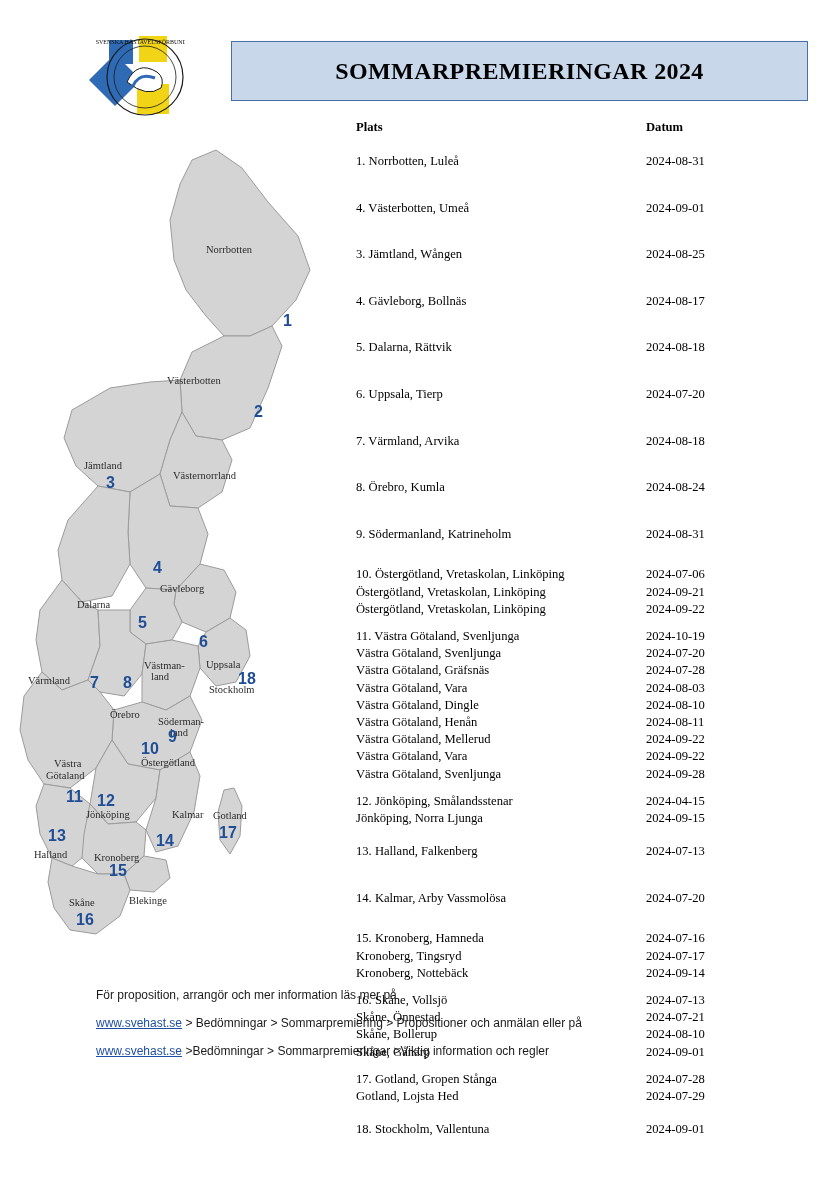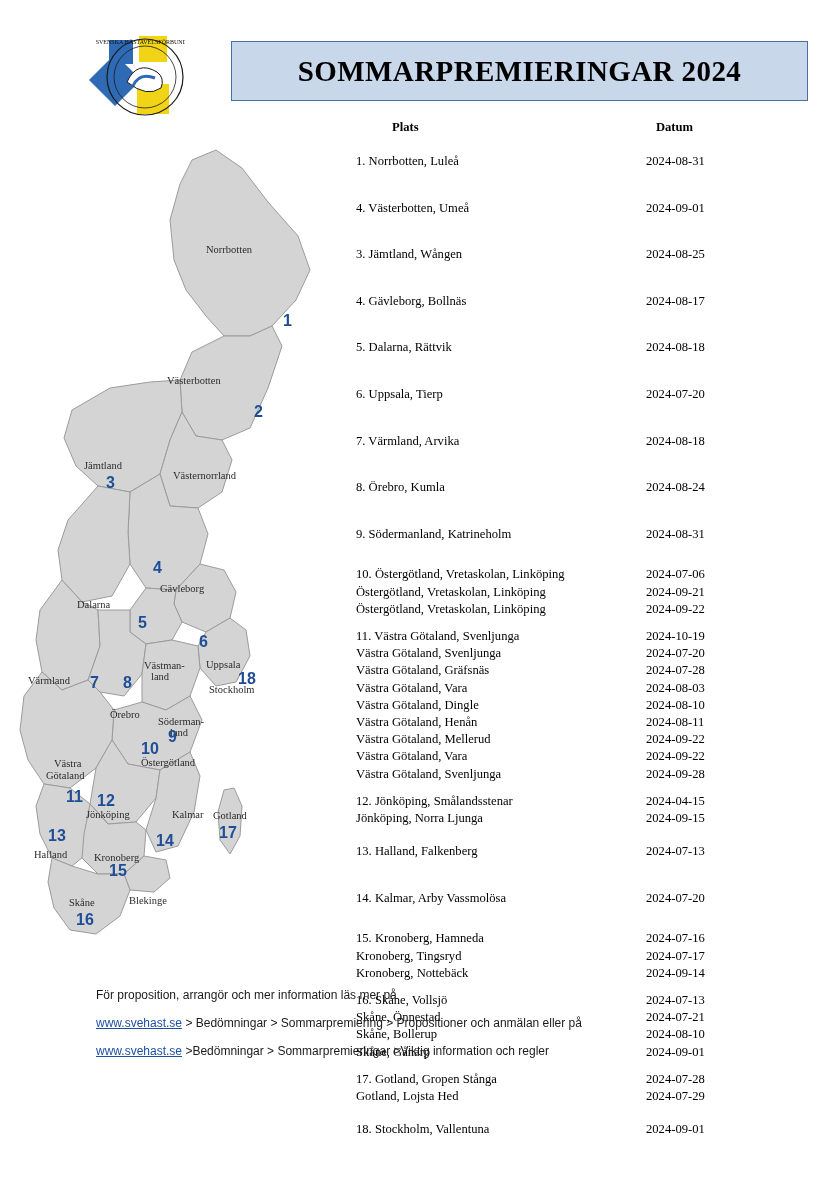--- a/index.html
+++ b/index.html
@@ -16,33 +16,33 @@
   .logo{
     position:absolute;left:75px;top:22px;width:110px;height:110px;
   }
   .title-box{
     position:absolute;left:231px;top:41px;width:575px;height:58px;
     background:#c9d7ea;border:1px solid #4a6fa5;
     display:flex;align-items:center;justify-content:center;
   }
   .title-box span{
     font-family:"Liberation Serif", serif;
-    font-size:29px;font-weight:bold;letter-spacing:.4px;color:#000;
+    font-size:24px;font-weight:bold;letter-spacing:.4px;color:#000;
   }
 
   
   .table{
     position:absolute;left:356px;top:120px;width:400px;
     font-family:"Liberation Serif", serif;
     font-size:12.6px;color:#000;
   }
   .thead{
     display:flex;font-weight:bold;margin-bottom:12px;
   }
-  .thead .c1{width:290px;margin-left:36px;}
+  .thead .c1{width:290px;}
   .thead .c2{width:110px;}
   .grp{margin-bottom:10px;}
   .row{display:flex;line-height:17.2px;}
   .row .c1{width:290px;}
   .row .c2{width:110px;}
   .grp.single{margin-bottom:18px;}
   .grp.single .row{line-height:28.6px;}
 
   
   .footer{

